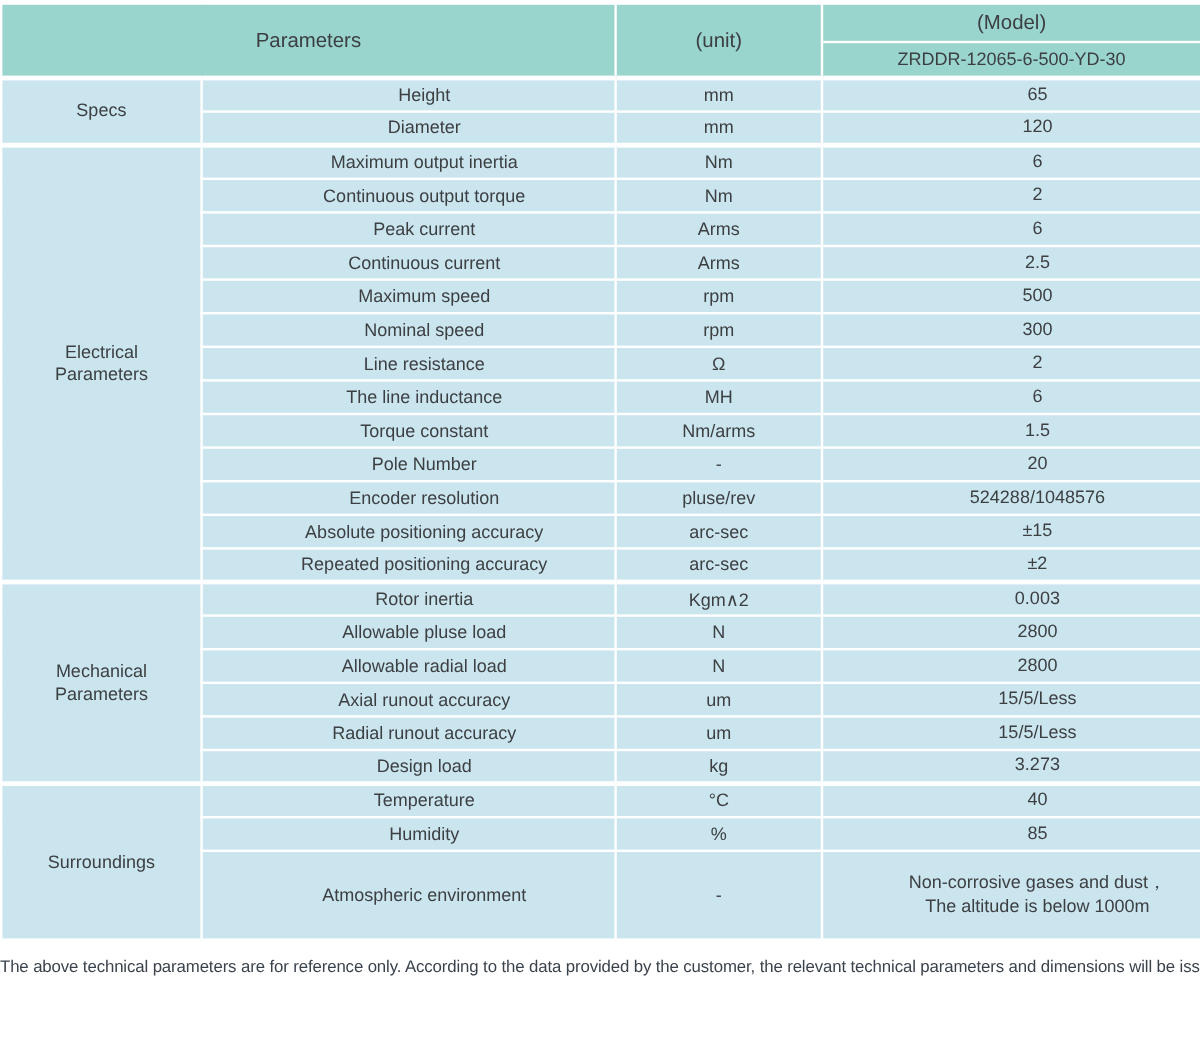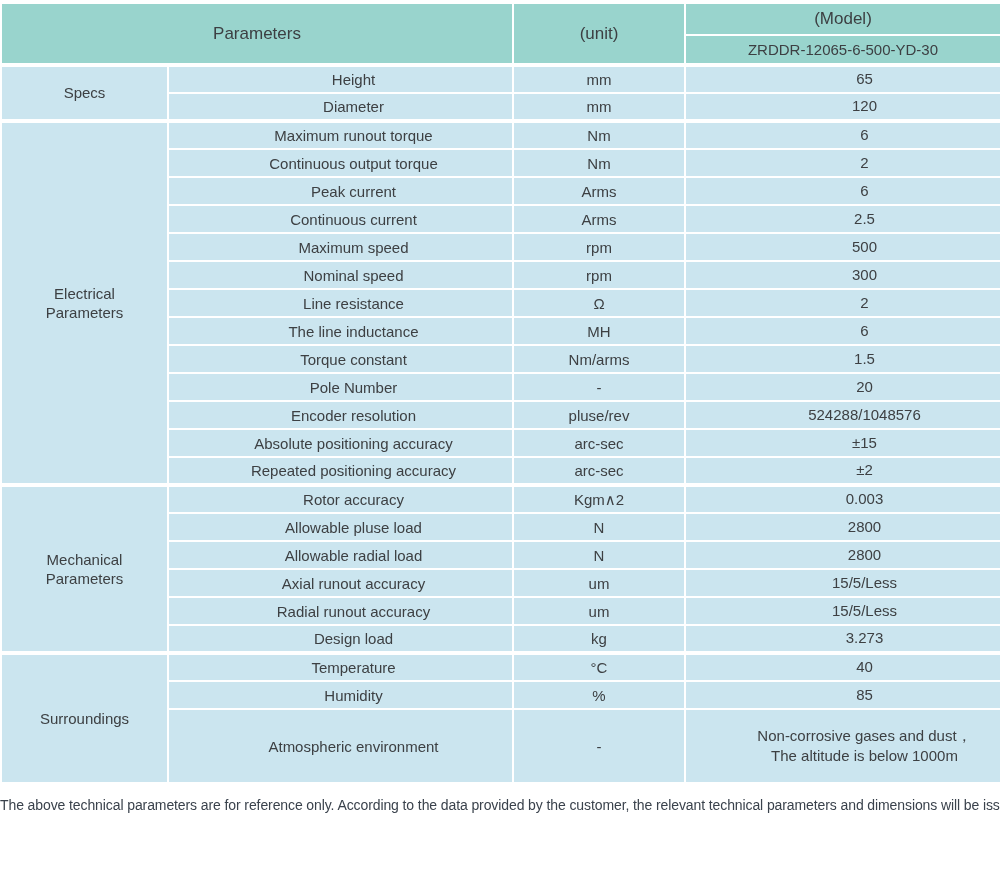--- a/index.html
+++ b/index.html
@@ -96,21 +96,21 @@
           <td class="value">65</td>
         </tr>
         <tr>
           <td class="param">Diameter</td>
           <td class="unit">mm</td>
           <td class="value">120</td>
         </tr>
         <tr class="section-start">
           <td class="section-label" rowspan="13">Electrical
 Parameters</td>
-          <td class="param">Maximum runout torque</td>
+          <td class="param">Maximum output inertia</td>
           <td class="unit">Nm</td>
           <td class="value">6</td>
         </tr>
         <tr>
           <td class="param">Continuous output torque</td>
           <td class="unit">Nm</td>
           <td class="value">2</td>
         </tr>
         <tr>
           <td class="param">Peak current</td>
@@ -163,21 +163,21 @@
           <td class="value">±15</td>
         </tr>
         <tr>
           <td class="param">Repeated positioning accuracy</td>
           <td class="unit">arc-sec</td>
           <td class="value">±2</td>
         </tr>
         <tr class="section-start">
           <td class="section-label" rowspan="6">Mechanical
 Parameters</td>
-          <td class="param">Rotor accuracy</td>
+          <td class="param">Rotor inertia</td>
           <td class="unit">Kgm∧2</td>
           <td class="value">0.003</td>
         </tr>
         <tr>
           <td class="param">Allowable pluse load</td>
           <td class="unit">N</td>
           <td class="value">2800</td>
         </tr>
         <tr>
           <td class="param">Allowable radial load</td>

